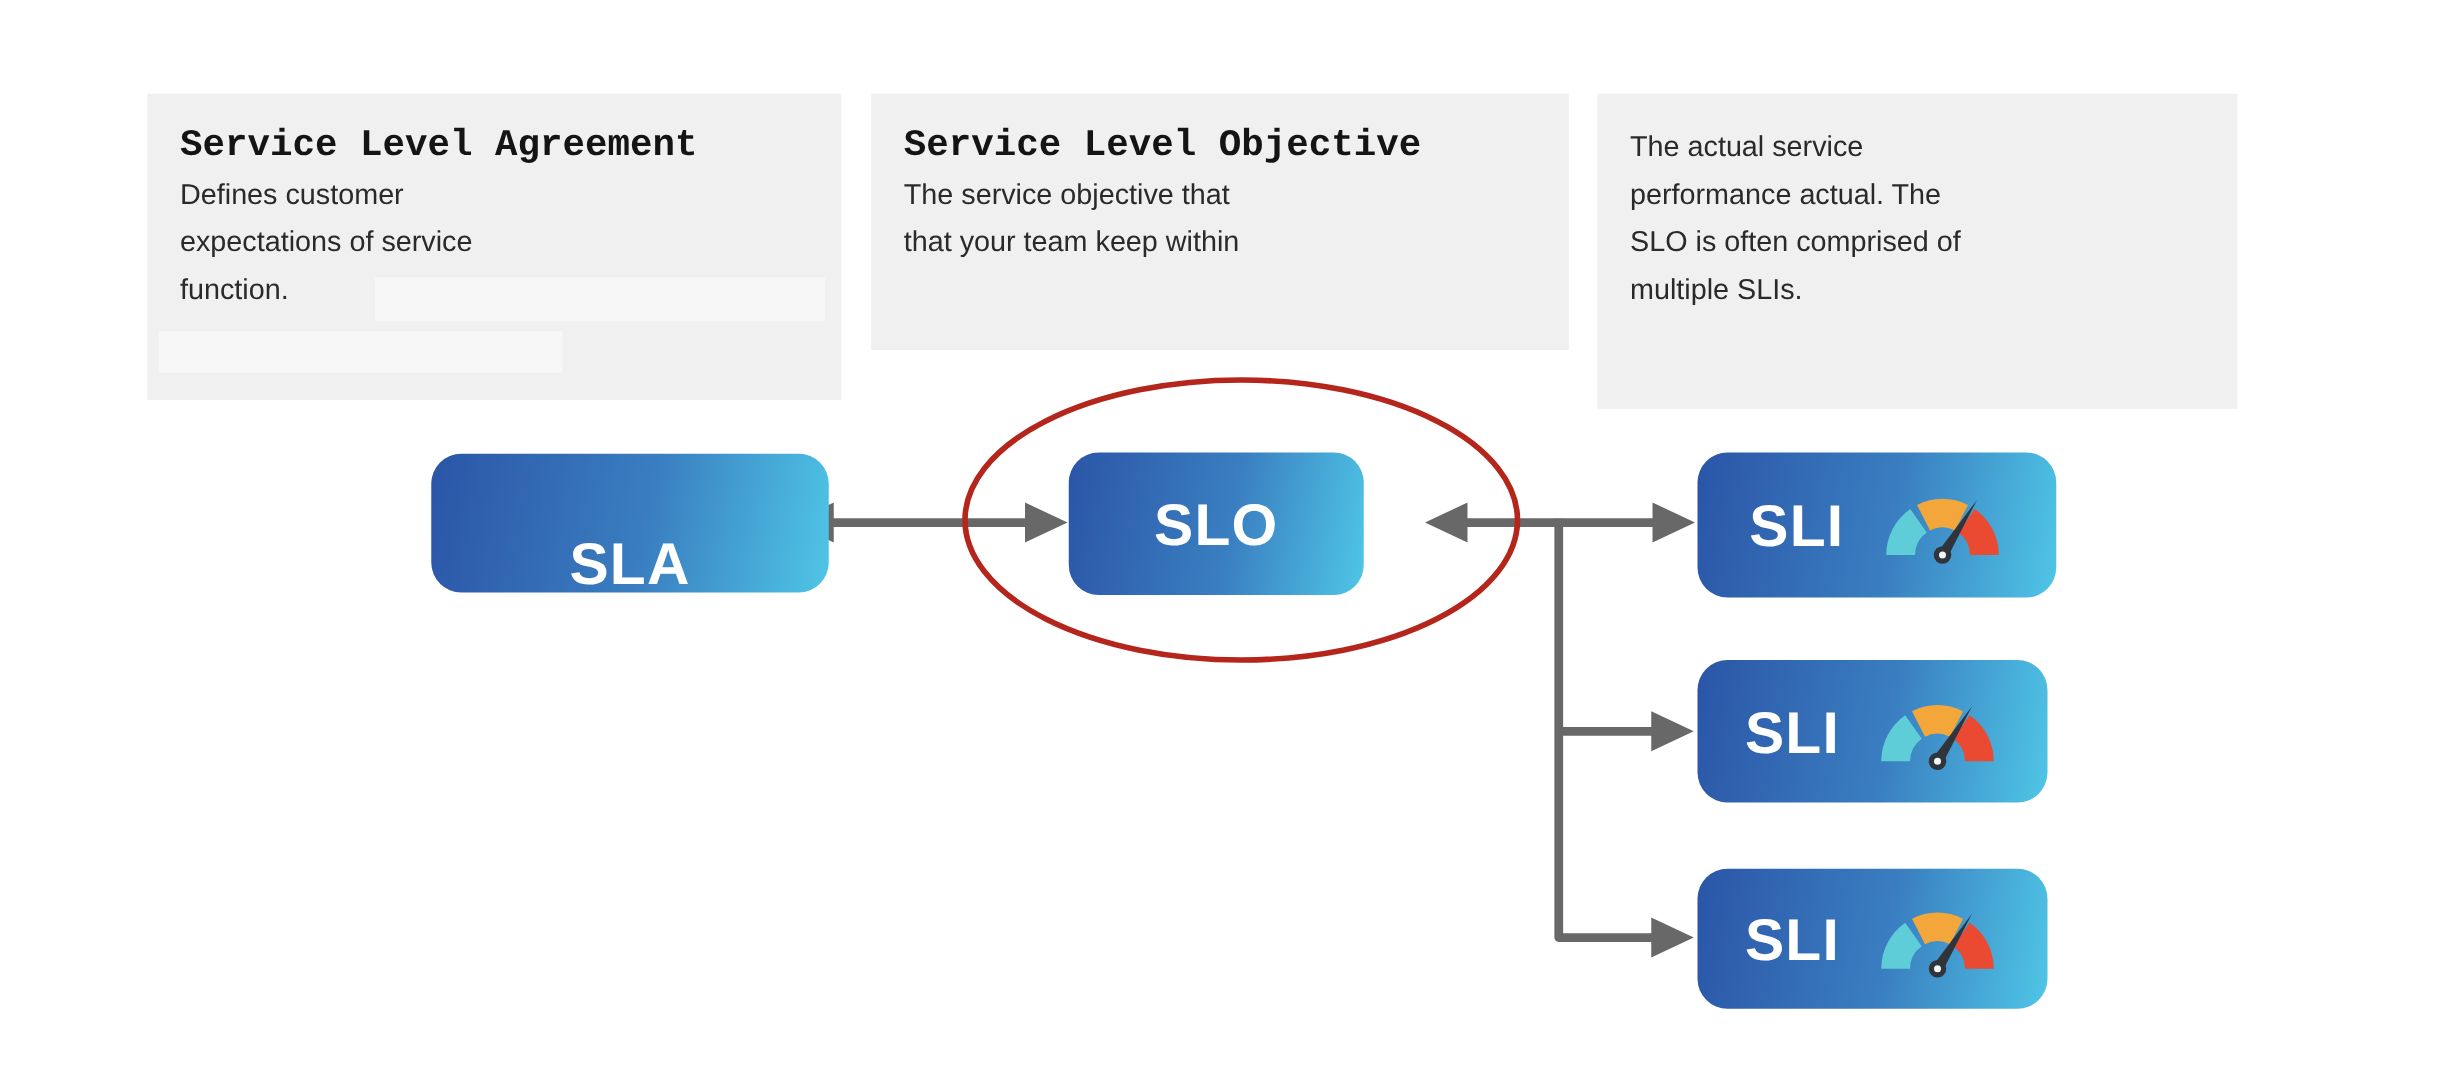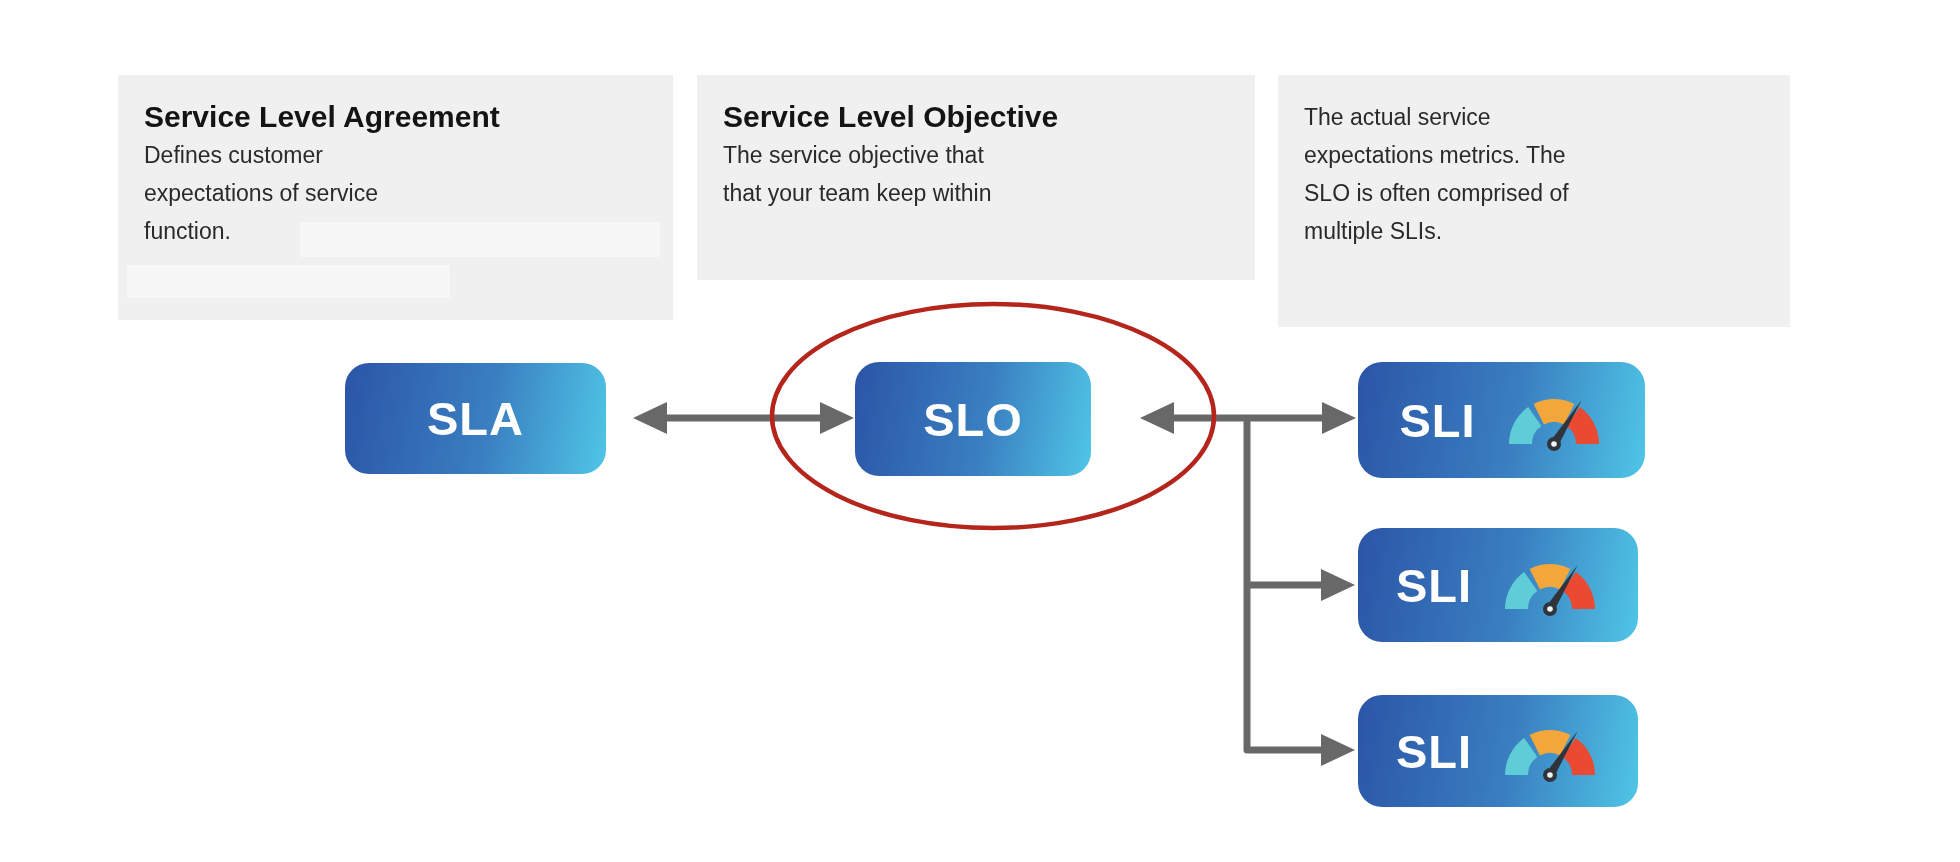--- a/index.html
+++ b/index.html
@@ -22,20 +22,21 @@
   }
   .card1 { left: 118px; width: 555px; height: 245px; }
   .card2 { left: 697px; width: 558px; height: 205px; }
   .card3 { left: 1278px; width: 512px; height: 252px; }
   .card-title {
     font-size: 30px;
     font-weight: 700;
     line-height: 38px;
     color: #141414;
     white-space: nowrap;
+    font-family: Liberation Mono, monospace;
   }
   .card-line {
     font-size: 23px;
     font-weight: 400;
     line-height: 38px;
     color: #2a2a2a;
     white-space: nowrap;
   }
   .patch { position: absolute; background: #f7f7f7; }
   .patch-a { left: 182px; top: 147px; width: 360px; height: 35px; }
@@ -55,21 +56,21 @@
     justify-content: center;
     gap: 28px;
   }
   .node-label {
     color: #ffffff;
     font-size: 47px;
     font-weight: 700;
     letter-spacing: 1px;
     line-height: 1;
   }
-  .node-sla  { left: 345px;  top: 363px; width: 261px; height: 111px; }
+  .node-sla  { left: 345px;  top: 363px; width: 318px; height: 111px; align-items: flex-end; }
   .node-slo  { left: 855px;  top: 362px; width: 236px; height: 114px; }
   .node-sli1 { left: 1358px; top: 362px; width: 287px; height: 116px; }
   .node-sli2 { left: 1358px; top: 528px; width: 280px; height: 114px; }
   .node-sli3 { left: 1358px; top: 695px; width: 280px; height: 112px; }
   .gauge { width: 100px; height: 64px; }
 
   
   .highlight { position: absolute; left: 0; top: 0; z-index: 4; pointer-events: none; }
 </style>
 </head>
@@ -87,21 +88,21 @@
   </div>
 
   <div class="card card2">
     <div class="card-title">Service Level Objective</div>
     <div class="card-line">The service objective that</div>
     <div class="card-line">that your team keep within</div>
   </div>
 
   <div class="card card3">
     <div class="card-line">The actual service</div>
-    <div class="card-line">expectations metrics. The</div>
+    <div class="card-line">performance actual. The</div>
     <div class="card-line">SLO is often comprised of</div>
     <div class="card-line">multiple SLIs.</div>
   </div>
 
   <svg class="arrows" width="1960" height="862" viewBox="0 0 1960 862" aria-hidden="true">
     <g stroke="#686868" fill="#686868">
 
       <line x1="660" y1="418" x2="826" y2="418" stroke-width="7"></line>
       <polygon points="633,418 667,402 667,434" stroke="none"></polygon>
       <polygon points="854,418 820,402 820,434" stroke="none"></polygon>

